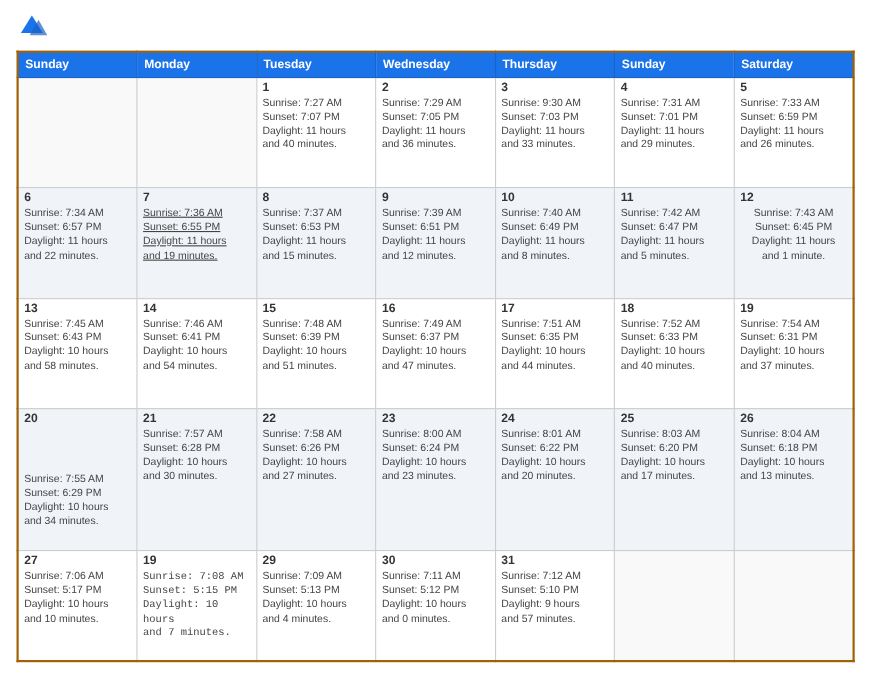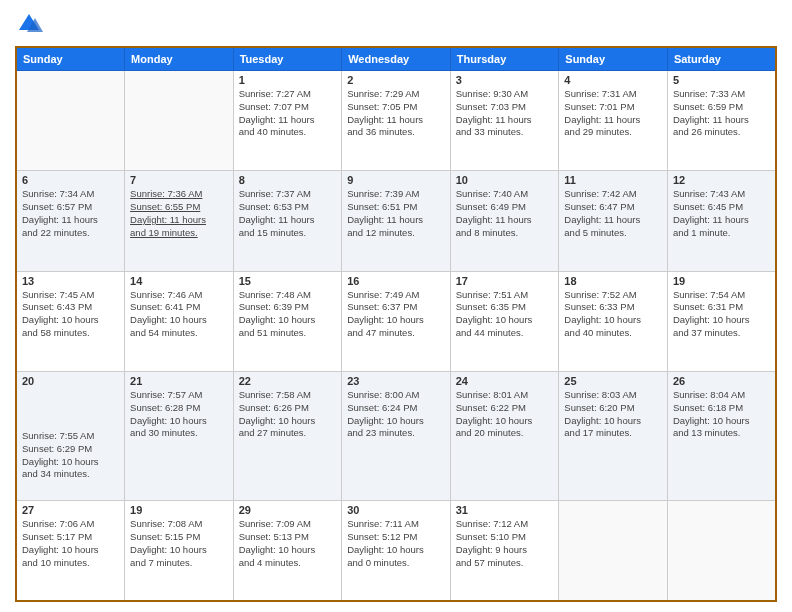--- a/index.html
+++ b/index.html
@@ -214,21 +214,21 @@
           </td>
           <td>
             <span class="day-num">11</span>
             <div class="day-info" style="white-space: pre-line;">Sunrise: 7:42 AM
 Sunset: 6:47 PM
 Daylight: 11 hours
 and 5 minutes.</div>
           </td>
           <td>
             <span class="day-num">12</span>
-            <div class="day-info" style="white-space: pre-line;">Sunrise: 7:43 AM
+            <div class="day-info" style="white-space: pre-line; text-align: center;">Sunrise: 7:43 AM
 Sunset: 6:45 PM
 Daylight: 11 hours
 and 1 minute.</div>
           </td>
         </tr>
         <tr>
           <td>
             <span class="day-num">13</span>
             <div class="day-info" style="white-space: pre-line;">Sunrise: 7:45 AM
 Sunset: 6:43 PM
@@ -332,21 +332,21 @@
         <tr>
           <td>
             <span class="day-num">27</span>
             <div class="day-info" style="white-space: pre-line;">Sunrise: 7:06 AM
 Sunset: 5:17 PM
 Daylight: 10 hours
 and 10 minutes.</div>
           </td>
           <td>
             <span class="day-num">19</span>
-            <div class="day-info" style="white-space: pre-line;">Sunrise: 7:08 AM
+            <div class="day-info" style="white-space: pre-line; font-family: Liberation Mono, monospace;">Sunrise: 7:08 AM
 Sunset: 5:15 PM
 Daylight: 10 hours
 and 7 minutes.</div>
           </td>
           <td>
             <span class="day-num">29</span>
             <div class="day-info" style="white-space: pre-line;">Sunrise: 7:09 AM
 Sunset: 5:13 PM
 Daylight: 10 hours
 and 4 minutes.</div>

